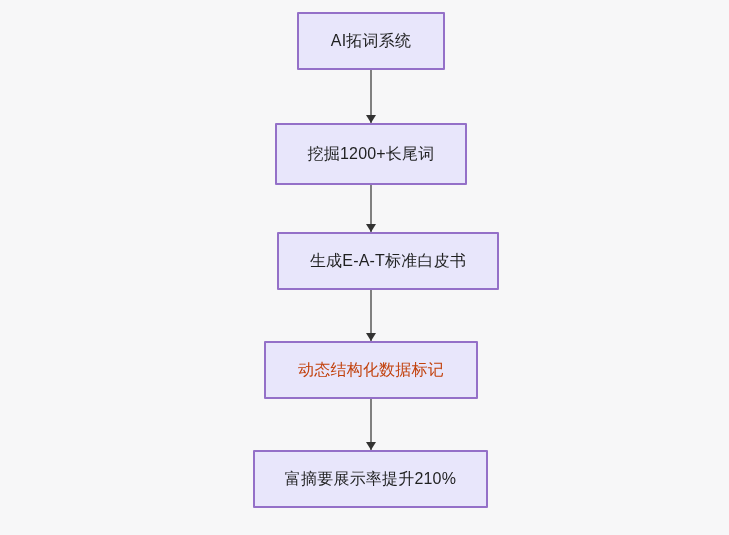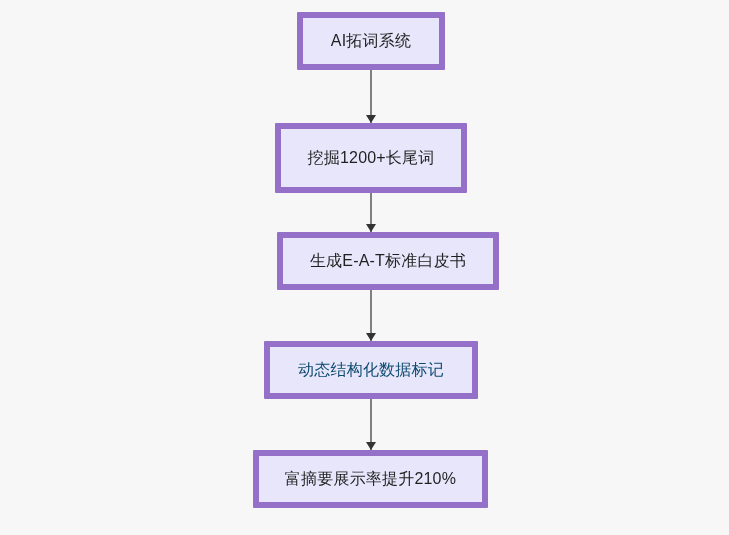--- a/index.html
+++ b/index.html
@@ -15,21 +15,21 @@
   }
   #flowchart {
     position: relative;
     width: 729px;
     height: 535px;
   }
   .node {
     position: absolute;
     box-sizing: border-box;
     background: #e8e6fb;
-    border: 6px solid #0f766e;
+    border: 2px solid #0f766e;
     border-radius: 1px;
     display: flex;
     align-items: center;
     justify-content: center;
     color: #1f2020;
     font-size: 16px;
     line-height: 1.2;
     letter-spacing: 0.2px;
     white-space: nowrap;
   }
@@ -76,26 +76,26 @@
     <div class="edge-head" style="top: 43px; border-top-color: rgb(51, 51, 51);"></div>
   </div>
   <div class="edge" style="left: 370px; top: 399px;">
     <div class="edge-line" style="height: 51px; background: rgb(128, 128, 128);"></div>
     <div class="edge-head" style="top: 43px; border-top-color: rgb(51, 51, 51);"></div>
   </div>
 
   <div class="node" style="left: 297px; top: 12px; width: 148px; height: 58px; background: rgb(232, 230, 251); border-color: rgb(148, 112, 200); color: rgb(31, 32, 32);">
     <span class="node-label">AI拓词系统</span>
   </div>
-  <div class="node" style="left: 275px; top: 123px; width: 192px; height: 70px; background: rgb(232, 230, 251); border-color: rgb(148, 112, 200); color: rgb(31, 32, 32);">
+  <div class="node" style="left: 275px; top: 123px; width: 192px; height: 62px; background: rgb(232, 230, 251); border-color: rgb(148, 112, 200); color: rgb(31, 32, 32);">
     <span class="node-label">挖掘1200+长尾词</span>
   </div>
   <div class="node" style="left: 261px; top: 232px; width: 222px; height: 58px; background: rgb(232, 230, 251); border-color: rgb(148, 112, 200); color: rgb(31, 32, 32); margin-left: 16px;">
     <span class="node-label">生成E-A-T标准白皮书</span>
   </div>
-  <div class="node" style="left: 264px; top: 341px; width: 214px; height: 58px; background: rgb(232, 230, 251); border-color: rgb(148, 112, 200); color: #0c4a6e;">
+  <div class="node" style="left: 264px; top: 341px; width: 214px; height: 58px; background: rgb(232, 230, 251); border-color: rgb(148, 112, 200); color: #c2410c;">
     <span class="node-label">动态结构化数据标记</span>
   </div>
   <div class="node" style="left: 253px; top: 450px; width: 235px; height: 58px; background: rgb(232, 230, 251); border-color: rgb(148, 112, 200); color: rgb(31, 32, 32);">
     <span class="node-label">富摘要展示率提升210%</span>
   </div>
 
 </div>
 
 </body></html>

